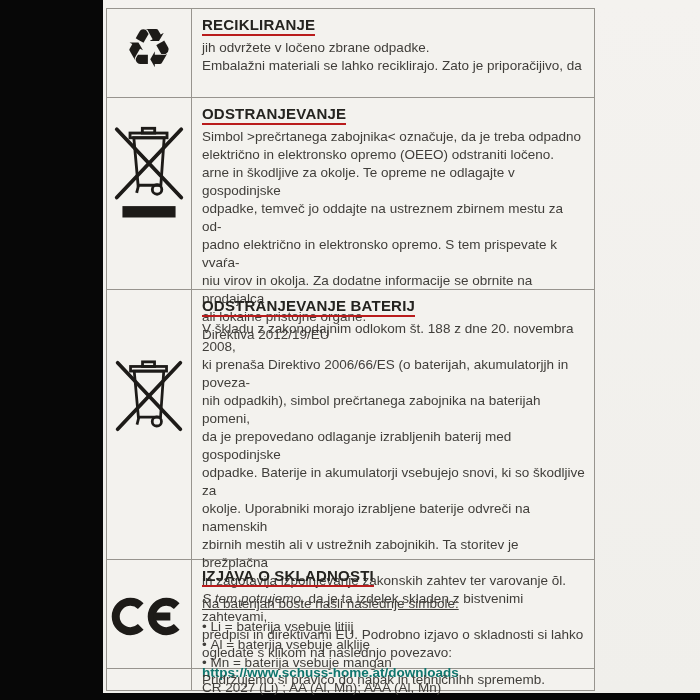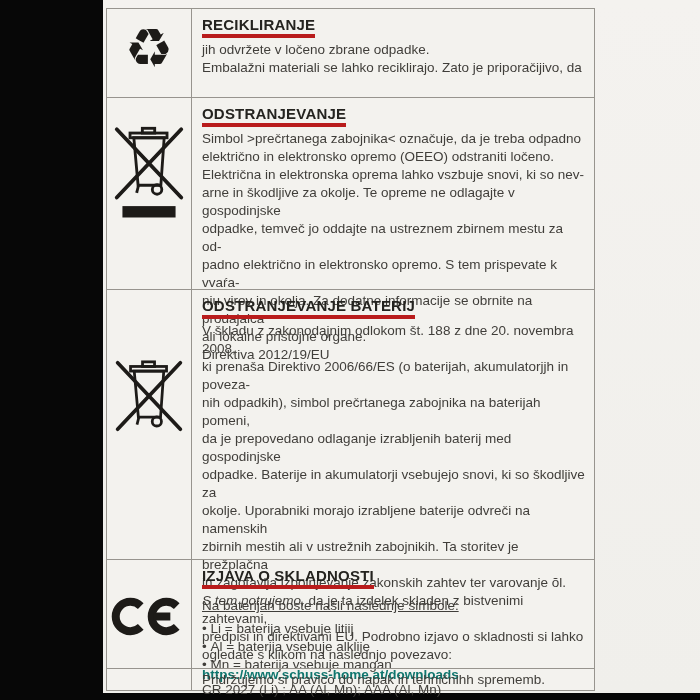--- a/index.html
+++ b/index.html
@@ -23,21 +23,21 @@
   .row-3{height:270px}
   .row-4{height:109px}
   .row-5{flex:1;border-bottom:none}
   .sym-cell{
     width:85px;min-width:85px;border-right:1px solid #97948e;box-sizing:border-box;
     display:flex;justify-content:center;align-items:flex-start;
   }
   .txt-cell{flex:1;padding:5px 8px 0 10px;box-sizing:border-box;}
   .hd{
     display:inline-block;font-weight:bold;font-size:15px;letter-spacing:.2px;
-    color:#24231f;border-bottom:4px solid #b91c1c;padding-bottom:1px;margin:2px 0 3px 0;
+    color:#24231f;border-bottom:2px solid #b91c1c;padding-bottom:1px;margin:2px 0 3px 0;
   }
   .body{font-size:13.5px;line-height:18px;color:#403e3a;}
   .body .it{font-style:italic;}
   .recycle-glyph{font-family:"DejaVu Sans",sans-serif;font-size:54px;line-height:1;color:#1d1b18;margin-top:13px;}
   .sym-weee{margin-top:24px;}
   .sym-batt{margin-top:66px;}
   .sym-ce{margin-top:34px;}
   .bullets{margin-top:5px;}
   .bullets div::before{content:"\2022\00a0";}
   .intro-line{margin-top:5px;text-decoration:underline;}
@@ -82,21 +82,20 @@
             <path d="M 73 7 L 5 79"></path>
           </g>
           <rect x="11" y="88" width="56" height="12" fill="#1d1b18"></rect>
         </svg>
       </div>
       <div class="txt-cell">
         <span class="hd">ODSTRANJEVANJE</span>
         <div class="body">
             <div>Simbol &gt;prečrtanega zabojnika&lt; označuje, da je treba odpadno</div>
             <div>električno in elektronsko opremo (OEEO) odstraniti ločeno.</div>
-            <div>Električna in elektronska oprema lahko vszbuje snovi, ki so nev-</div>
             <div>arne in škodljive za okolje. Te opreme ne odlagajte v gospodinjske</div>
             <div>odpadke, temveč jo oddajte na ustreznem zbirnem mestu za od-</div>
             <div>padno električno in elektronsko opremo. S tem prispevate k vvaŕa-</div>
             <div>niu virov in okolja. Za dodatne informacije se obrnite na prodajalca</div>
             <div>ali lokaine pristojne organe.</div>
             <div>Direktiva 2012/19/EU</div>
           </div>
       </div>
     </div>
 

